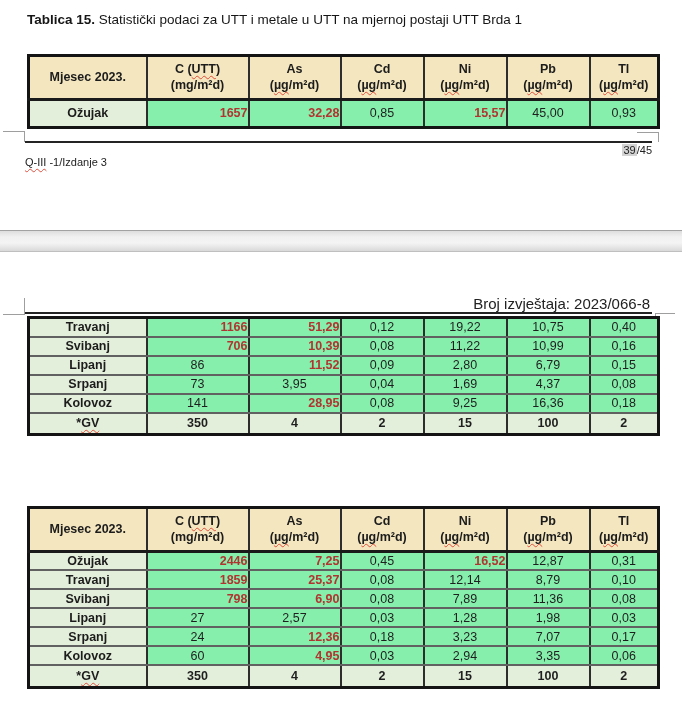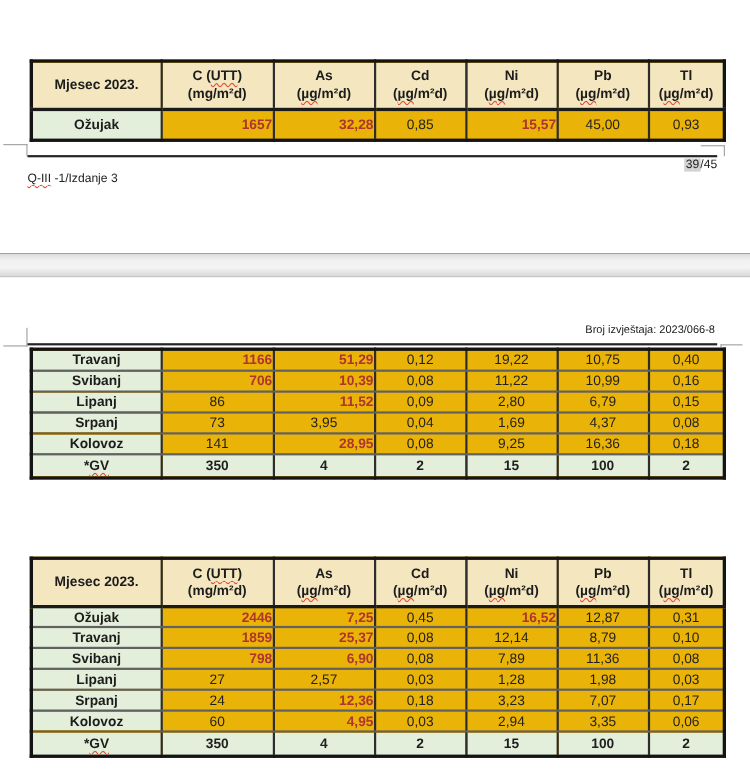--- a/index.html
+++ b/index.html
@@ -5,21 +5,21 @@
   :root{
     --red-value:#b03531; --header-bg:#f4e6bf; --green-bg:#e3efda; --field-shading:#d3d3d3;
   }
   *{box-sizing:border-box; margin:0; padding:0;}
   body{background:#fff; font-family:"Liberation Sans", sans-serif;}
   .canvas{position:relative; width:682px; height:713px; background:#ffffff; overflow:hidden; color:#1c1c1c;}
 
   .doc-title{position:absolute; left:27px; font-size:13.5px; color:#161616; white-space:nowrap;}
   .doc-title .cap{font-weight:bold;}
 
-  table{border-collapse:collapse; table-layout:fixed; position:absolute; background:#eab308;}
+  table{border-collapse:collapse; table-layout:fixed; position:absolute; background:#86efac;}
   table{border:3px solid #141414;}
   th,td{border-left:2px solid #2d2d2d; border-right:2px solid #2d2d2d;
         border-top:2px solid #616161; border-bottom:2px solid #616161;
         text-align:center; vertical-align:middle; font-size:12.5px; overflow:hidden;}
   thead th{background:var(--header-bg); font-weight:bold; line-height:1.3; padding:4px 0; border-bottom:3px solid #1a1a1a;}
   td.month{background:var(--green-bg); font-weight:bold;}
   td.val{color:#1f1f1f; font-weight:normal;}
   td.val.red{color:var(--red-value); font-weight:bold;text-align:right;}
   tr.gv td{background:var(--green-bg); font-weight:bold;}
   .t15 tbody td{height:28px;}
@@ -30,31 +30,34 @@
 
   .sq{text-decoration:underline; text-decoration-style:wavy; text-decoration-color:#e0503e;
       text-decoration-thickness:1px; text-underline-offset:2px;}
 
   .rule{position:absolute; height:0; border-top:2px solid #242424;}
   .corner{position:absolute; border:0 solid #9e9e9e;}
 
   .pagenum{position:absolute; left:560px; top:144px; width:92px; text-align:right; font-size:11px; color:#222;}
   .pagenum .shade{background:var(--field-shading); padding:0 1px;text-align:right;}
   .doc-code{position:absolute; left:25px; top:156px; font-size:11px; color:#222;}
-  .report-no{position:absolute; left:420px; top:295px; width:230px; text-align:right; font-size:10px; color:#222;}
+  .report-no{position:absolute; left:420px; top:295px; width:230px; text-align:right; font-size:15px; color:#222;}
 
   .separator{position:absolute; left:0; top:230px; width:682px; height:22px;
      background:linear-gradient(to bottom,#dedede 0%,#f1f1f1 30%,#f4f4f4 60%,#d9d9d9 100%);
      border-top:1px solid #a2a2a2; border-bottom:1px solid #bfbfbf;}
 </style>
 </head>
 <body>
 
 <div class="canvas">
 
+  <div class="doc-title" style="top:12px;">
+    <span class="cap">Tablica 15.</span><span> Statistički podaci za UTT i metale u UTT na mjernoj postaji UTT Brda 1</span>
+  </div>
 
   <table class="t15" id="t15" style="left:27px; top:54px;">
       <colgroup>
         <col style="width: 118px;">
         <col style="width: 102px;">
         <col style="width: 92px;">
         <col style="width: 83px;">
         <col style="width: 83px;">
         <col style="width: 83px;">
         <col style="width: 69px;">

